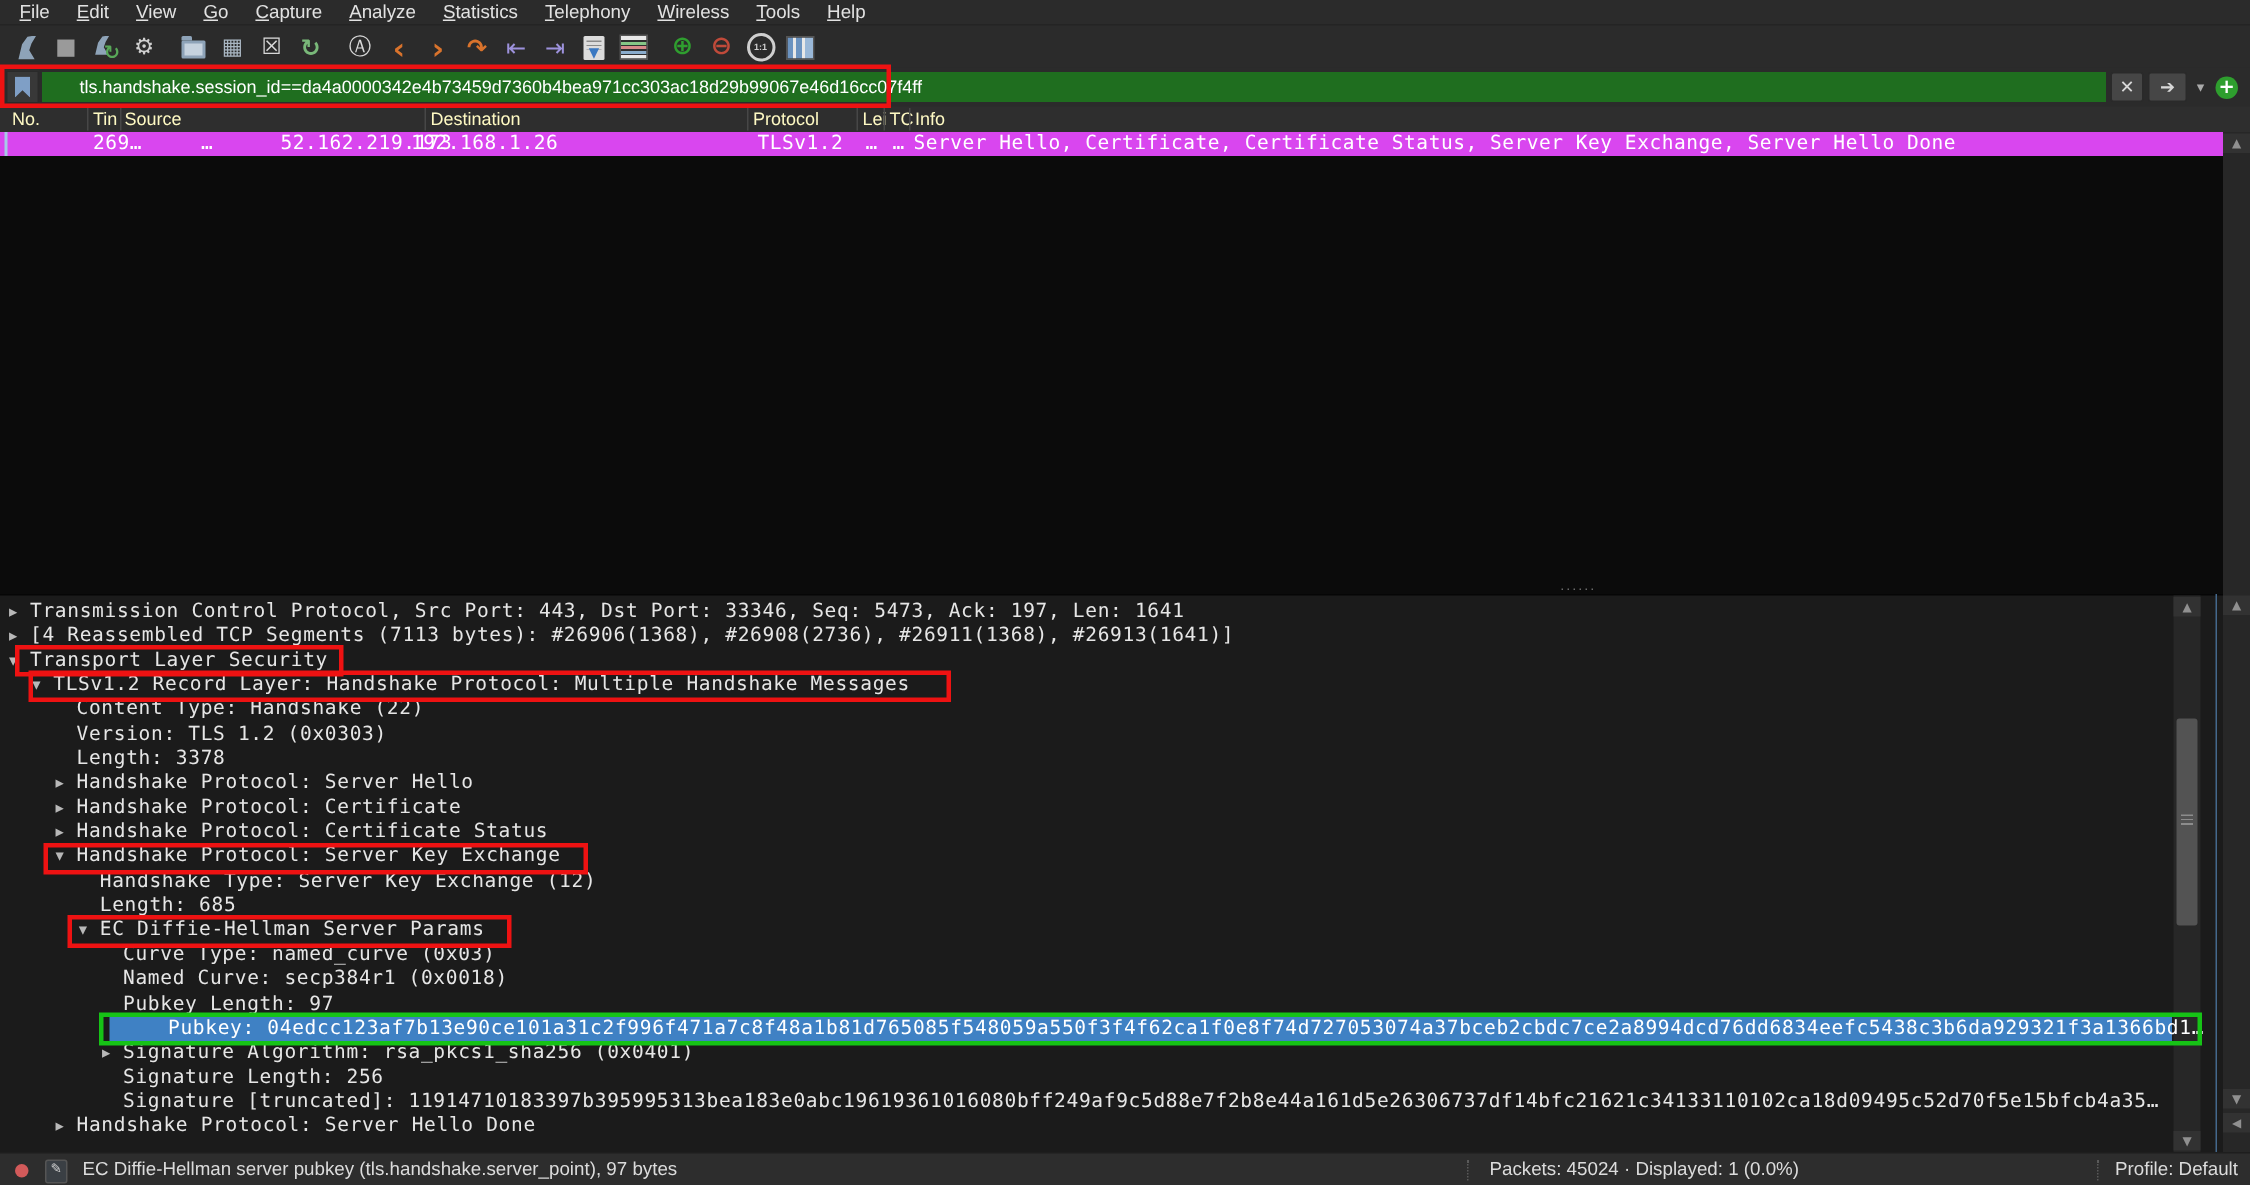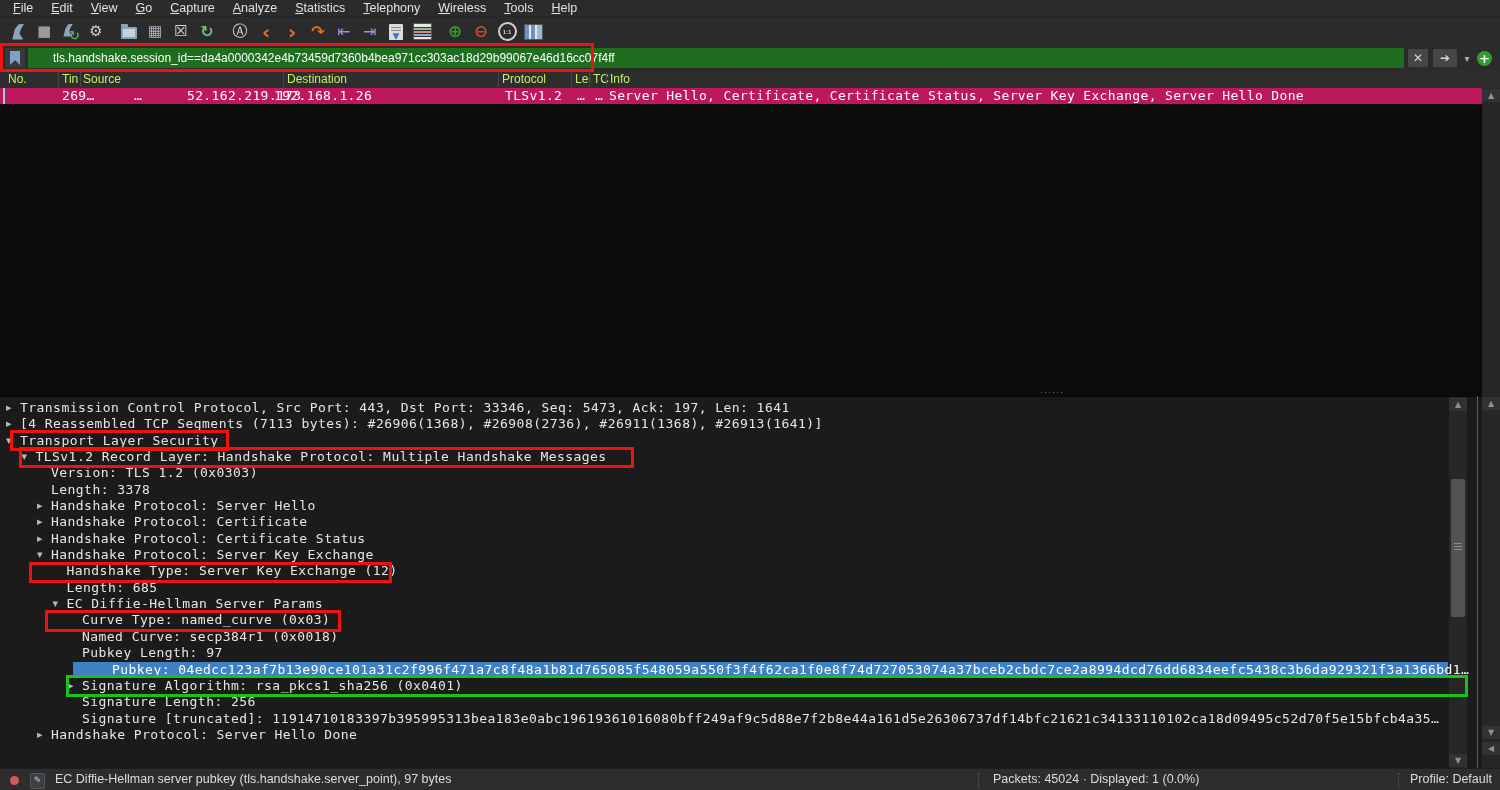--- a/index.html
+++ b/index.html
@@ -50,21 +50,21 @@
              padding-left:6px;font-size:12px;color:#fff;white-space:nowrap;overflow:hidden;}
   .fbtn{width:20px;height:18px;background:#464646;border:1px solid #2a2a2a;border-radius:2px;
              display:flex;align-items:center;justify-content:center;color:#d8d8d8;margin-left:3px;
              font-family:"DejaVu Sans",sans-serif;font-size:12px;flex:0 0 auto;}
   #filter-apply{width:24px;font-weight:bold;}
   #filter-caret{background:none;border:none;width:12px;color:#aaa;font-size:10px;}
   #filter-add{width:15px;height:15px;border-radius:50%;color:#fff;font-weight:bold;border:none;
              display:flex;align-items:center;justify-content:center;font-size:13px;line-height:1;margin:0 4px;}
   
   #pkt-header{position:absolute;left:0;top:71px;width:100%;height:17px;background:#2e2e2e;
-             border-bottom:1px solid #232323;font-size:12px;color:#bef264;}
+             border-bottom:1px solid #232323;font-size:12px;color:#fef9c3;}
   #pkt-header .hcell{position:absolute;top:1px;white-space:nowrap;}
   #pkt-header .hsep{position:absolute;top:1px;bottom:1px;width:1px;background:#474747;}
   #pkt-row{position:absolute;left:0;top:88px;width:100%;height:16px;color:#fff;
              font-family:"DejaVu Sans Mono","Liberation Mono",monospace;font-size:13px;letter-spacing:0.35px;}
   #pkt-row .rcell{position:absolute;top:0;line-height:16px;white-space:nowrap;}
   #pkt-row .marker{position:absolute;left:3px;top:0;bottom:0;width:2px;background:#a7c9e8;}
   #pkt-empty{position:absolute;left:0;top:104px;width:100%;height:292px;background:#0b0b0b;}
   
   #detail{position:absolute;left:0;top:396px;width:100%;height:372px;background:#1b1b1b;
           border-top:1px solid #060606;}
@@ -217,21 +217,21 @@
       <span class="hcell" style="left: 610px;">Info</span>
       <span class="hsep" style="left: 58px;"></span>
       <span class="hsep" style="left: 80px;"></span>
       <span class="hsep" style="left: 283px;"></span>
       <span class="hsep" style="left: 498px;"></span>
       <span class="hsep" style="left: 571px;"></span>
       <span class="hsep" style="left: 589px;"></span>
       <span class="hsep" style="left: 606px;"></span>
     </div>
 
-  <div id="pkt-row" style="background: #be185d;">
+  <div id="pkt-row" style="background: #d946ef;">
     <span class="marker"></span>
   <span class="rcell" style="left: 62px;">269…</span>
       <span class="rcell" style="left: 134px;">…</span>
       <span class="rcell" style="left: 187px;">52.162.219.173</span>
       <span class="rcell" style="left: 274px;">192.168.1.26</span>
       <span class="rcell" style="left: 505px;">TLSv1.2</span>
       <span class="rcell" style="left: 577px;">…</span>
       <span class="rcell" style="left: 595px;">…</span>
       <span class="rcell" style="left: 609px;">Server Hello, Certificate, Certificate Status, Server Key Exchange, Server Hello Done</span>
     </div>
@@ -239,20 +239,21 @@
   <div id="pkt-empty"></div>
 
   <div id="splitter-dots">······</div>
 
   <div id="detail">
       <div style="height: 3px;"></div>
       <div class="drow"><span class="arrow" style="left: 6px;">▸</span><span class="txt" style="margin-left: 20px;">Transmission Control Protocol, Src Port: 443, Dst Port: 33346, Seq: 5473, Ack: 197, Len: 1641</span></div>
       <div class="drow"><span class="arrow" style="left: 6px;">▸</span><span class="txt" style="margin-left: 20px;">[4 Reassembled TCP Segments (7113 bytes): #26906(1368), #26908(2736), #26911(1368), #26913(1641)]</span></div>
       <div class="drow"><span class="arrow" style="left: 6px;">▾</span><span class="txt" style="margin-left: 20px;">Transport Layer Security</span></div>
       <div class="drow"><span class="arrow" style="left: 21.5px;">▾</span><span class="txt" style="margin-left: 35.5px;">TLSv1.2 Record Layer: Handshake Protocol: Multiple Handshake Messages</span></div>
+      <div class="drow"><span class="txt" style="margin-left: 51px;">Content Type: Handshake (22)</span></div>
       <div class="drow"><span class="txt" style="margin-left: 51px;">Version: TLS 1.2 (0x0303)</span></div>
       <div class="drow"><span class="txt" style="margin-left: 51px;">Length: 3378</span></div>
       <div class="drow"><span class="arrow" style="left: 37px;">▸</span><span class="txt" style="margin-left: 51px;">Handshake Protocol: Server Hello</span></div>
       <div class="drow"><span class="arrow" style="left: 37px;">▸</span><span class="txt" style="margin-left: 51px;">Handshake Protocol: Certificate</span></div>
       <div class="drow"><span class="arrow" style="left: 37px;">▸</span><span class="txt" style="margin-left: 51px;">Handshake Protocol: Certificate Status</span></div>
       <div class="drow"><span class="arrow" style="left: 37px;">▾</span><span class="txt" style="margin-left: 51px;">Handshake Protocol: Server Key Exchange</span></div>
       <div class="drow"><span class="txt" style="margin-left: 66.5px;">Handshake Type: Server Key Exchange (12)</span></div>
       <div class="drow"><span class="txt" style="margin-left: 66.5px;">Length: 685</span></div>
       <div class="drow"><span class="arrow" style="left: 52.5px;">▾</span><span class="txt" style="margin-left: 66.5px;">EC Diffie-Hellman Server Params</span></div>
       <div class="drow"><span class="txt" style="margin-left: 82px;">Curve Type: named_curve (0x03)</span></div>

